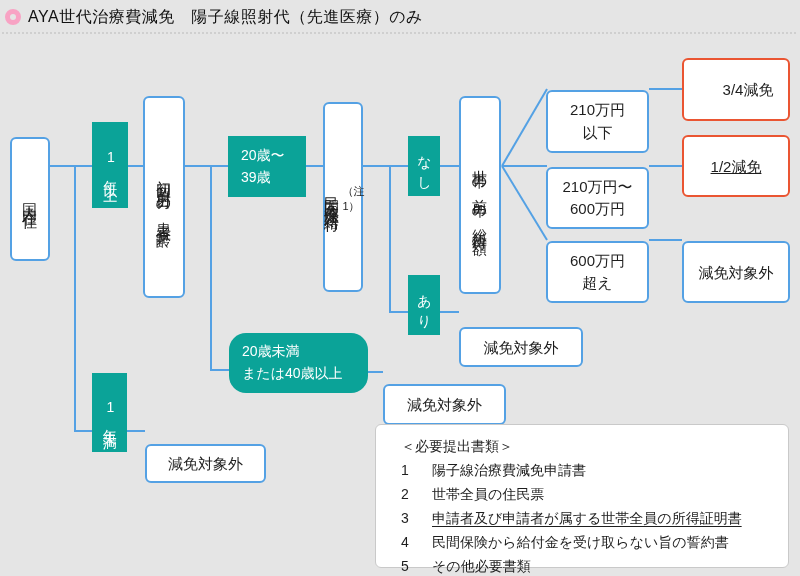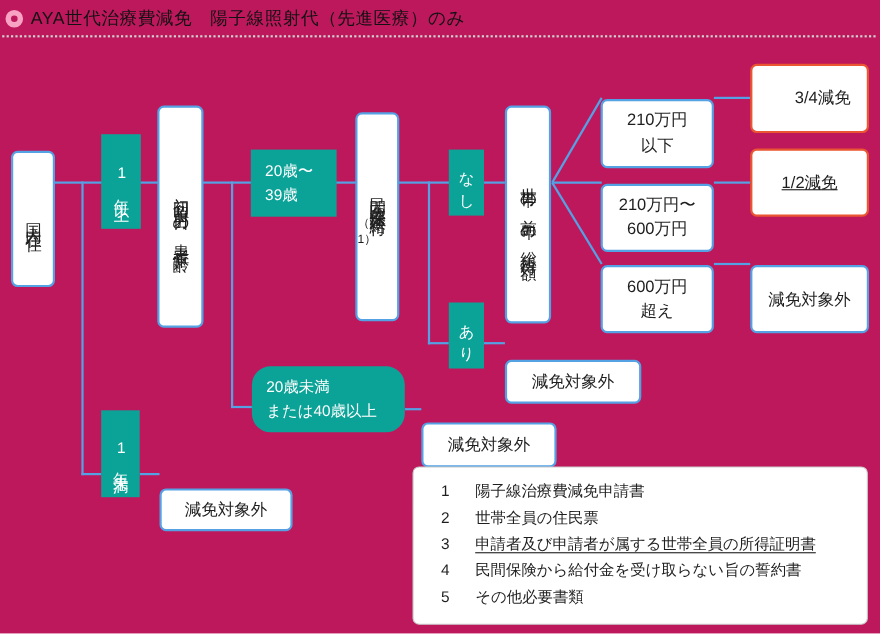--- a/index.html
+++ b/index.html
@@ -1,16 +1,16 @@
 <!DOCTYPE html>
 <html><head>
 <meta charset="utf-8">
 <style>
   html,body{margin:0;padding:0;background:#fff;}
-  .page{position:relative;width:800px;height:576px;background:#be185d;overflow:hidden;
+  .page{position:relative;width:800px;height:576px;background:#e5e5e5;overflow:hidden;
         font-family:"Liberation Sans","DejaVu Sans",sans-serif;color:#1e1e1e;}
   
   .header{position:absolute;left:0;top:0;width:100%;height:33px;}
   .ring{position:absolute;left:5px;top:9px;width:6px;height:6px;border:5px solid #f8a3c4;border-radius:50%;}
   .title{position:absolute;left:28px;top:7px;font-size:16px;letter-spacing:.5px;color:#111;white-space:nowrap;}
   .dotline{position:absolute;left:2px;top:32px;width:794px;border-top:2px dotted #cfcfcf;}
 
   
   .line{position:absolute;background:#54a1e4;}
   .l-main{left:50px;top:165px;width:409px;height:2px;}
@@ -33,21 +33,21 @@
         font-size:15px;line-height:1.4;}
   .wbox{background:#fff;border:2px solid #54a1e4;border-radius:6px;margin-top:32px;}
   .obox{background:#fff;border:2px solid #ea5532;border-radius:6px;}
   .tbox{background:#0ba398;color:#fff;font-size:14px;}
   .vert{writing-mode:vertical-rl;text-orientation:upright;letter-spacing:4px;}
   .vert2{writing-mode:vertical-rl;text-orientation:upright;letter-spacing:3px;}
   .ml{white-space:pre-line;text-align:center;line-height:1.5;}
   .mll{white-space:pre-line;text-align:left;line-height:1.55;}
   .leftpad{justify-content:flex-start;padding-left:13px;}
   .note{writing-mode:horizontal-tb;font-size:11px;letter-spacing:0;margin-top:4px;}
-  .col{flex-direction:column;}
+  .col{flex-direction:row;}
 
   #n-residence{left:10px;top:105px;width:40px;height:124px;}
   #n-over1yr{left:92px;top:122px;width:36px;height:86px;}
   #n-firstage{left:143px;top:64px;width:42px;height:202px;}
   #n-age2039{left:228px;top:136px;width:78px;height:61px;}
   #n-privins{left:323px;top:70px;width:40px;height:190px;}
   #n-nashi{left:408px;top:136px;width:32px;height:60px;}
   #n-household{left:459px;top:64px;width:42px;height:198px;}
   #n-inclow{left:546px;top:58px;width:103px;height:63px;}
   #n-incmid{left:546px;top:135px;width:103px;height:62px;}
@@ -125,20 +125,21 @@
     <div class="node tbox vert" id="n-ari">あり</div>
     <div class="node wbox" id="n-noelig2">減免対象外</div>
     <div class="node tbox mll leftpad" id="n-ageother">20歳未満
 または40歳以上</div>
     <div class="node wbox" id="n-noelig3">減免対象外</div>
     <div class="node tbox vert2" id="n-under1yr">1年未満</div>
     <div class="node wbox" id="n-noelig4">減免対象外</div>
   </div>
 
   <div class="docbox">
+    <div class="dtitle">＜必要提出書類＞</div>
     <div class="docrow">
       <span class="num">1</span>
       <span>陽子線治療費減免申請書</span>
     </div>
     <div class="docrow">
       <span class="num">2</span>
       <span>世帯全員の住民票</span>
     </div>
     <div class="docrow">
       <span class="num">3</span>

